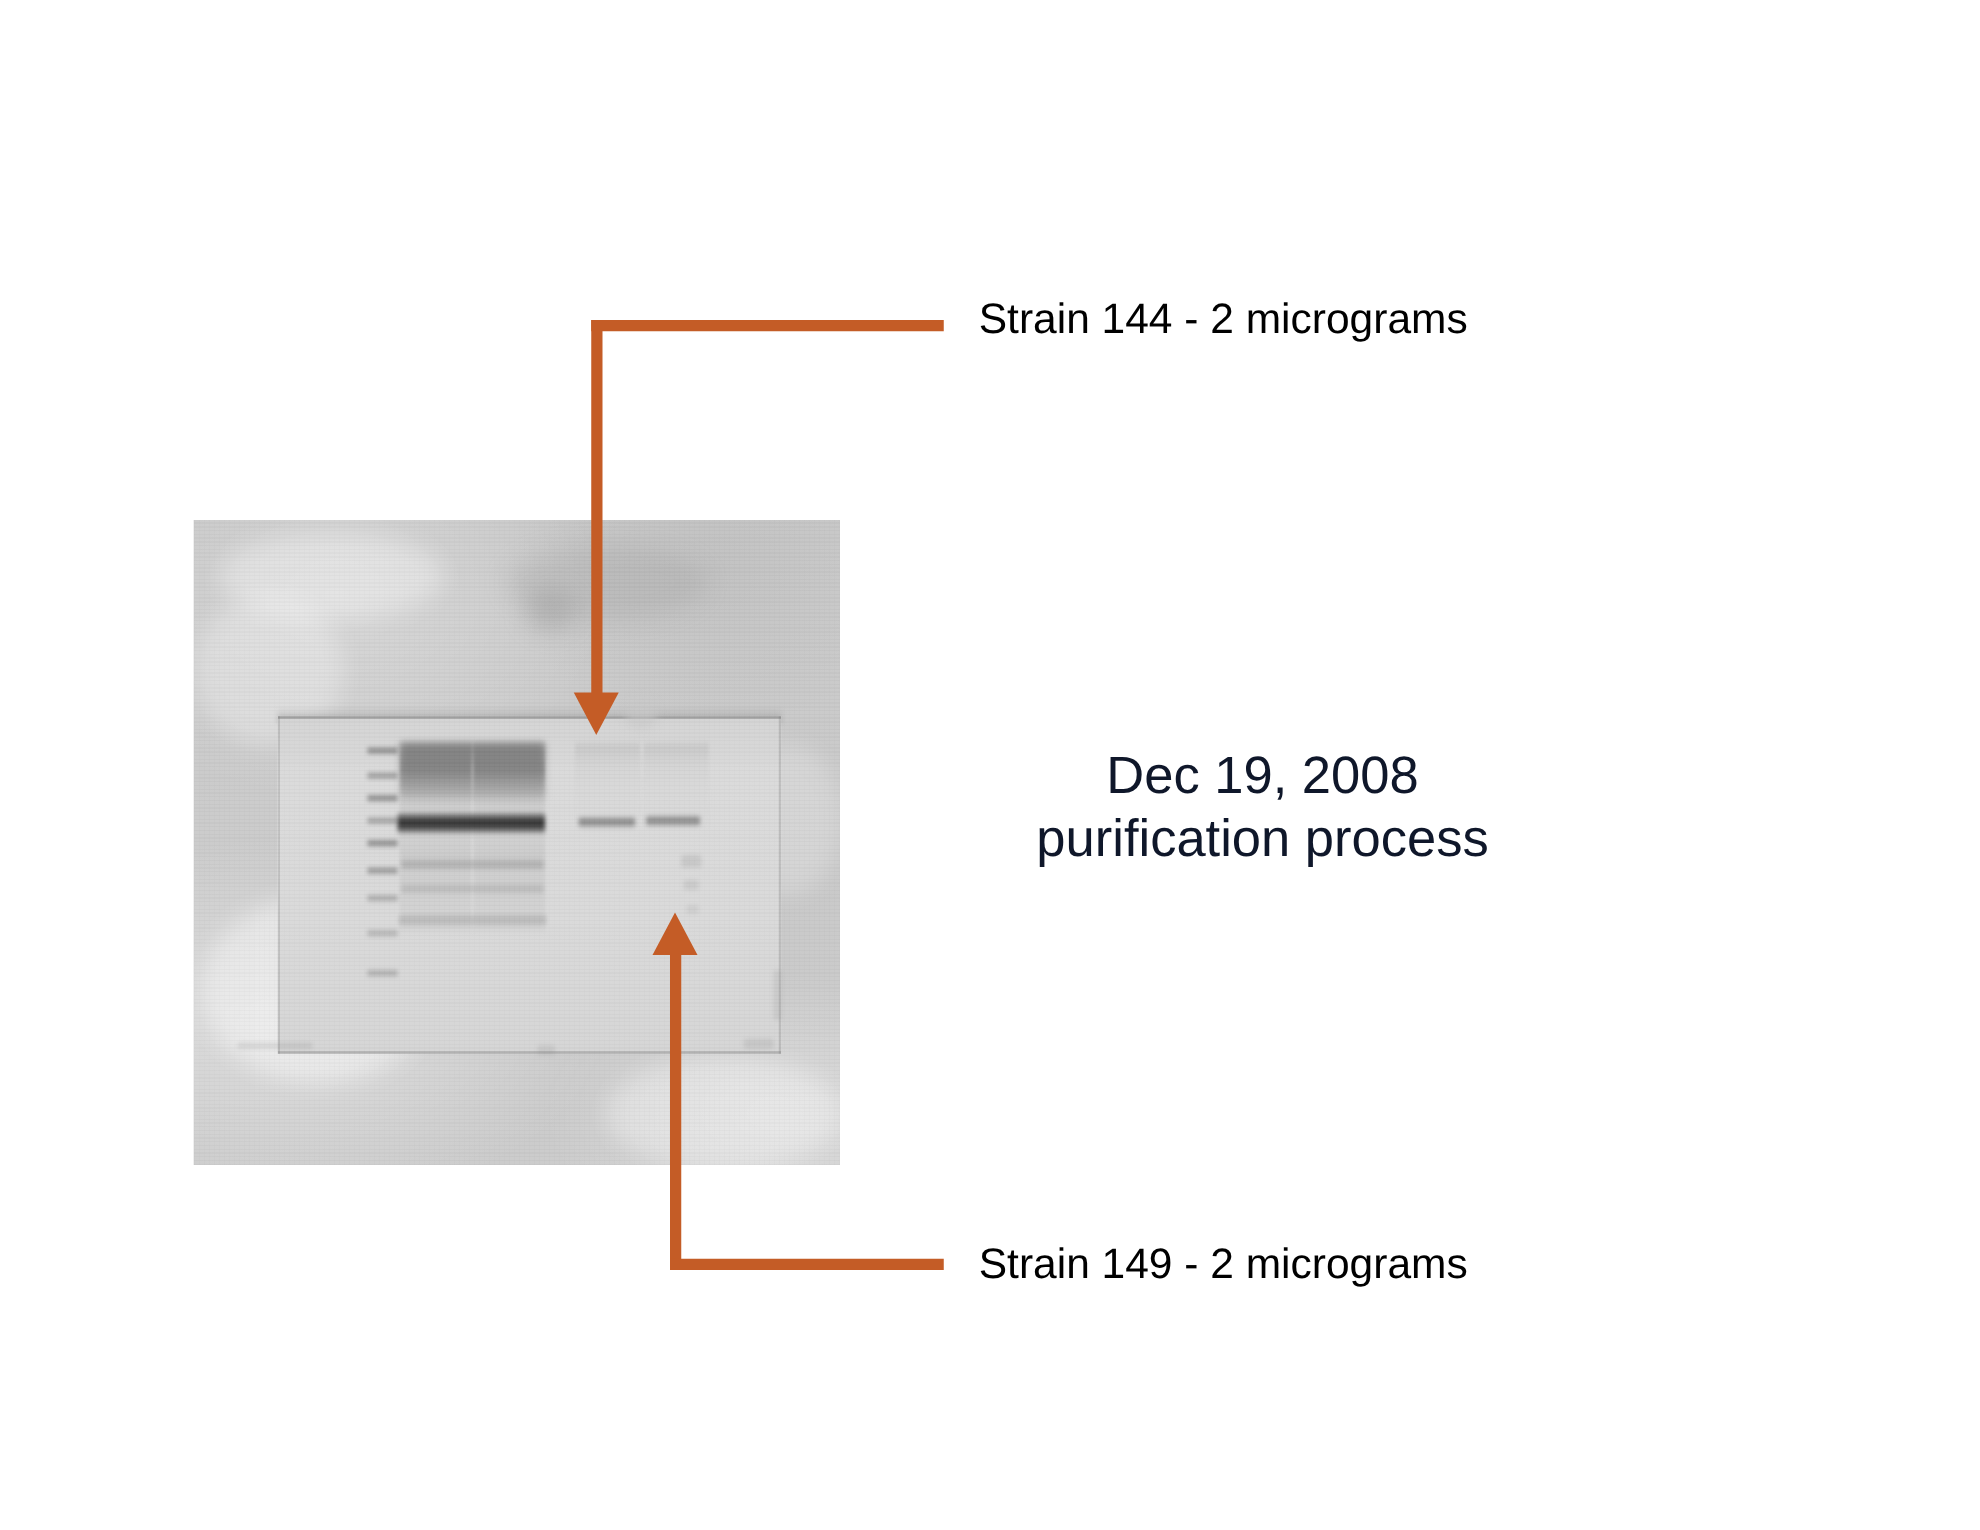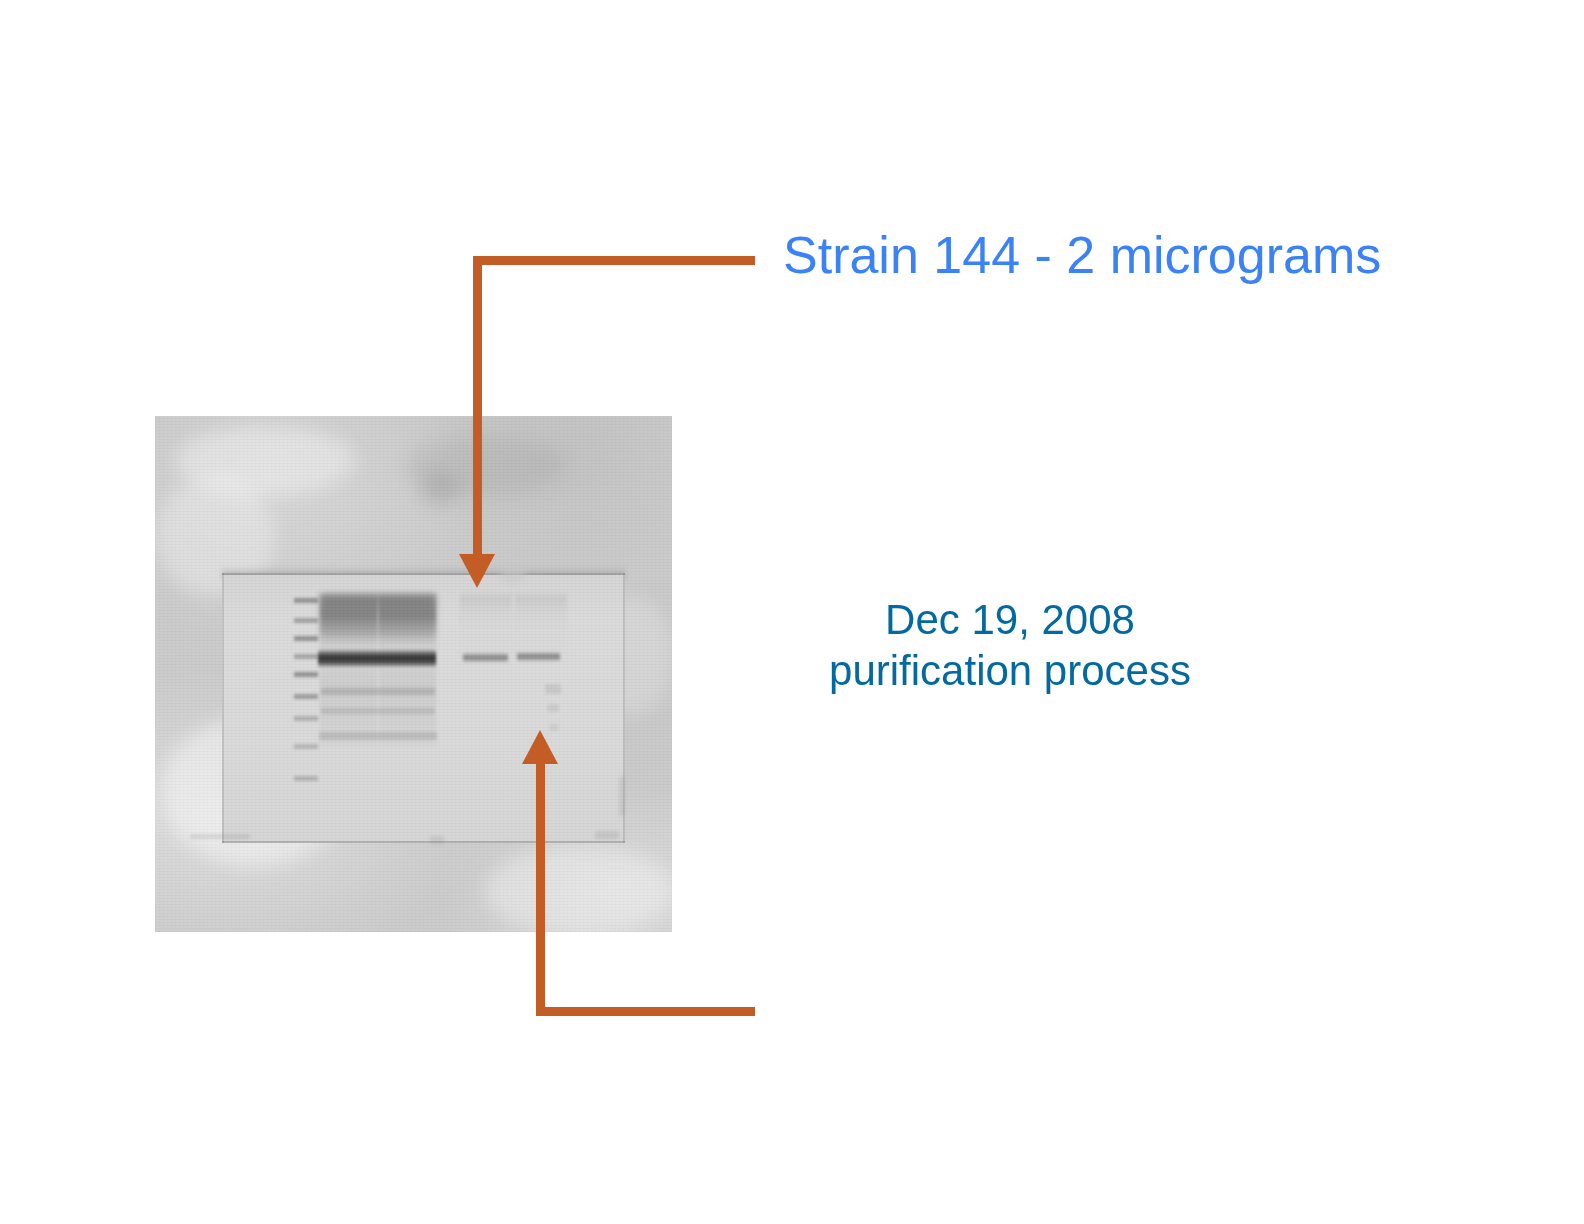--- a/index.html
+++ b/index.html
@@ -147,32 +147,32 @@
   }
   .arrow-up {
     border-left: 18px solid transparent;
     border-right: 18px solid transparent;
     border-bottom: 34px solid #c45c26;
   }
 
   
   .callout-label {
     position: absolute;
-    color: #3b82f6;
-    font-size: 52px;
+    color: #000000;
+    font-size: 34px;
     line-height: 54px;
     white-space: nowrap;
   }
   .caption-block {
     position: absolute;
     left: 760px;
     top: 594px;
     width: 500px;
     text-align: center;
-    color: #0369a1;
+    color: #0f172a;
     font-size: 42px;
     line-height: 51px;
   }
   .caption-line { display: block; }
 </style>
 </head>
 <body>
 
 <div id="slide">
 
@@ -236,19 +236,20 @@
   <div class="conn-seg" style="left:473px;top:256px;width:282px;height:9px;"></div>
   <div class="conn-seg" style="left:473px;top:256px;width:9px;height:300px;"></div>
   <div class="arrow-head arrow-down" style="left:459px;top:554px;"></div>
 
   <div class="callout-label" style="left:783px;top:228px;">Strain 144 - 2 micrograms</div>
 
   <div class="arrow-head arrow-up" style="left:522px;top:730px;"></div>
   <div class="conn-seg" style="left:536px;top:760px;width:9px;height:256px;"></div>
   <div class="conn-seg" style="left:536px;top:1007px;width:219px;height:9px;"></div>
 
+  <div class="callout-label" style="left:783px;top:984px;">Strain 149 - 2 micrograms</div>
 
   <div class="caption-block">
     <span class="caption-line">Dec 19, 2008</span>
     <span class="caption-line">purification process</span>
   </div>
 
 </div>
 
 </body></html>

